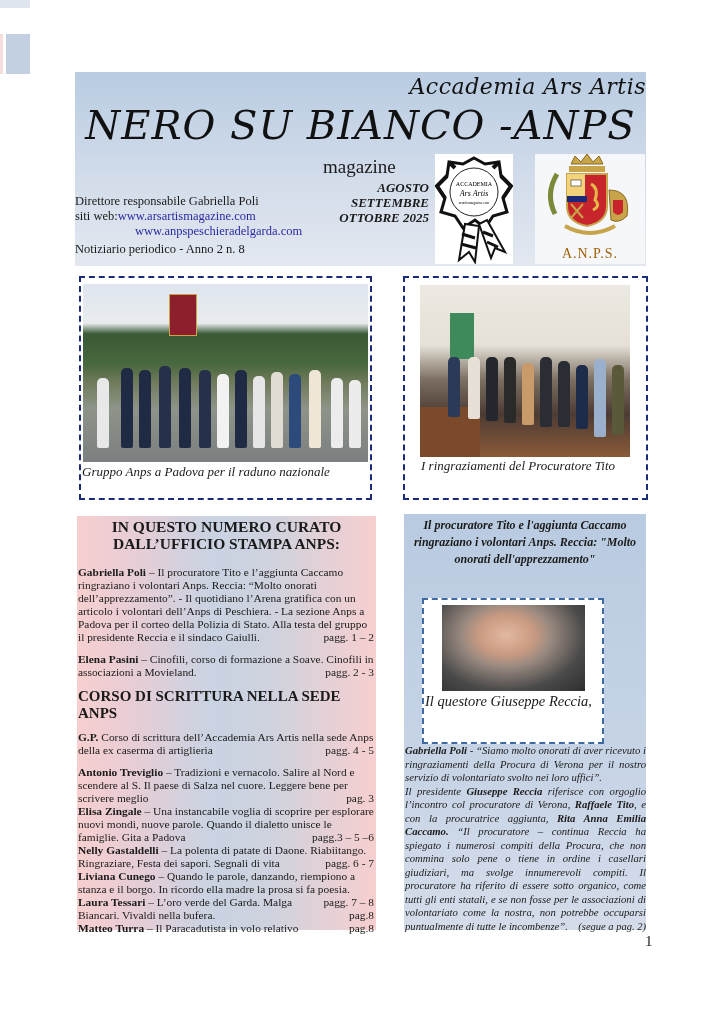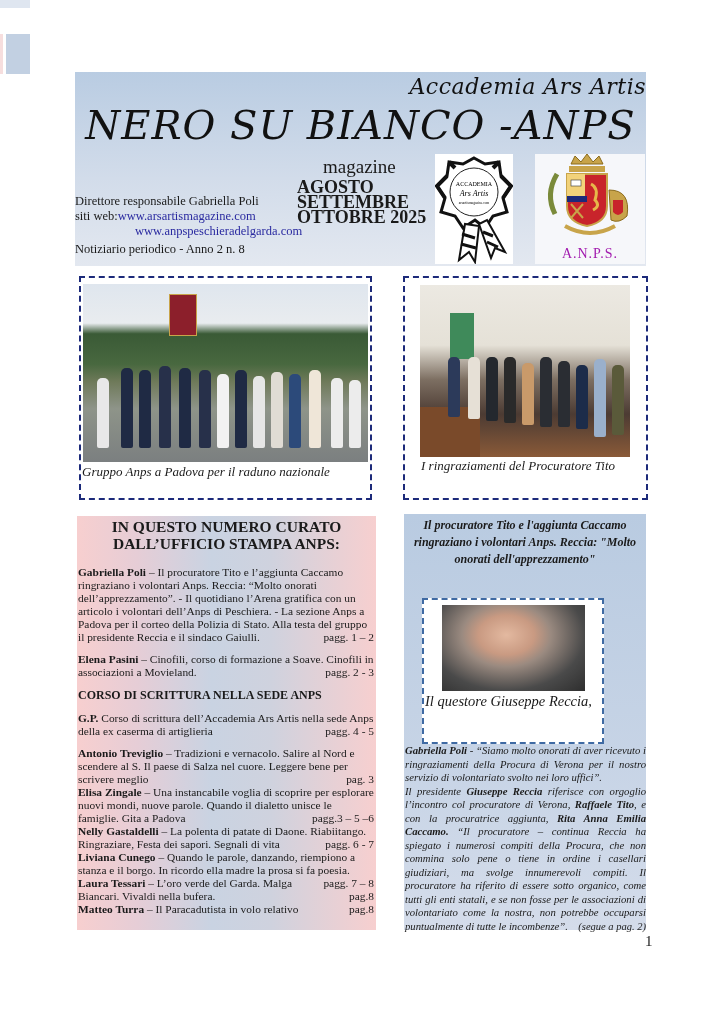--- a/index.html
+++ b/index.html
@@ -11,28 +11,28 @@
   .art3 { left:6px; top:34px; width:24px; height:40px; background:#c2d0e2; }
 
   
   .masthead { position:absolute; left:75px; top:72px; width:571px; height:194px;
               background:linear-gradient(180deg,#b9cce2 0%, #d2dcea 55%, #e3e8f0 100%); }
   .academy { position:absolute; left:0; width:100%; top:2px; text-align:right;
              font-family:"DejaVu Serif", serif; font-style:italic; font-size:22px; letter-spacing:0.5px; color:#111; }
   .title { position:absolute; left:0; width:100%; top:30px; text-align:center;
            font-family:"DejaVu Serif", serif; font-style:italic; font-size:40px; letter-spacing:1px; color:#111; }
   .mag { position:absolute; left:248px; top:84px; font-size:19px; }
-  .date { position:absolute; left:222px; top:108px; width:132px; text-align:left; font-weight:bold; font-size:18px; line-height:15px; }
+  .date { position:absolute; left:222px; top:108px; width:132px; text-align:right; font-weight:bold; font-size:13px; line-height:15px;font-style:italic; }
   .info { position:absolute; left:0; top:122px; font-size:12.5px; line-height:15px; }
   .info .link { color:#2a2aa0; }
   .info .indent { padding-left:60px; }
   .info .last { margin-top:3px; display:block; }
   .logo1 { position:absolute; left:360px; top:82px; width:78px; height:110px; background:#fff; }
   .logo2 { position:absolute; left:460px; top:82px; width:110px; height:110px; background:#f6f7fa; }
-  .anps-label { position:absolute; left:0; width:100%; bottom:2px; text-align:center; font-size:14px; color:#a21caf; letter-spacing:1px; }
+  .anps-label { position:absolute; left:0; width:100%; bottom:2px; text-align:center; font-size:14px; color:#a16207; letter-spacing:1px; }
 
   
   .frame { position:absolute; border:2px dashed #1c2a7a; background:#fff; }
   .frame1 { left:79px; top:276px; width:289px; height:220px; }
   .frame2 { left:403px; top:276px; width:241px; height:220px; }
   .photo { position:absolute; overflow:hidden; }
   .photo1 { left:2px; top:6px; width:285px; height:178px;
             background:linear-gradient(180deg,#dfe6ee 0%,#e9ecef 22%,#3a5a36 28%,#48683f 45%,#6f7a5a 55%,#8e9489 70%,#7b7f80 100%); }
   .photo2 { left:15px; top:7px; width:210px; height:172px;
             background:linear-gradient(180deg,#ece9e2 0%,#e5e1d7 35%,#7d6f62 55%,#4c3b33 75%,#8a5a38 100%); }
@@ -45,21 +45,21 @@
   .banner { position:absolute; left:86px; top:10px; width:26px; height:40px; background:#8c1f2b; border:1px solid #c8a44a; }
 
   
   .index { position:absolute; left:77px; top:516px; width:299px; height:414px;
            background:linear-gradient(90deg,#f7cfcf 0%,#e6cdd6 20%,#c9d3e2 45%,#cfd2de 65%,#f7cfcf 100%); }
   .index-title { text-align:center; font-weight:bold; font-size:15.5px; line-height:17px; margin-top:2px; }
   .entry { font-size:11.4px; line-height:13px; margin:0 2px 0 1px; }
   .entry b { font-weight:bold; }
   .entry .pg { float:right; }
   .gap { height:9px; }
-  .sec { font-weight:bold; font-size:12px; margin:0 1px; }
+  .sec { font-weight:bold; font-size:15px; margin:0 1px; }
 
   
   .article { position:absolute; left:404px; top:514px; width:242px; height:416px;
              background:linear-gradient(180deg,#b9cbe1 0%,#c7d4e6 60%,#d4dcea 100%); }
   .art-title { text-align:center; font-weight:bold; font-style:italic; font-size:12px; line-height:17px; margin-top:3px; }
   .portrait-frame { position:absolute; left:18px; top:84px; width:178px; height:142px; border:2px dashed #3f6aa3; background:#fff; }
   .portrait { position:absolute; left:18px; top:5px; width:143px; height:86px;
               background:radial-gradient(ellipse at 45% 35%, #e3b9a0 0%, #c99a82 25%, #9a8a80 40%, #4a4a4a 70%, #2e2e2e 100%); }
   .portrait-cap { position:absolute; left:1px; top:92px; font-style:italic; font-size:14.5px; line-height:18px; white-space:nowrap; }
   .body-text { position:absolute; left:1px; top:230px; width:241px; font-style:italic; font-size:10.7px; line-height:13.5px; text-align:justify; }

